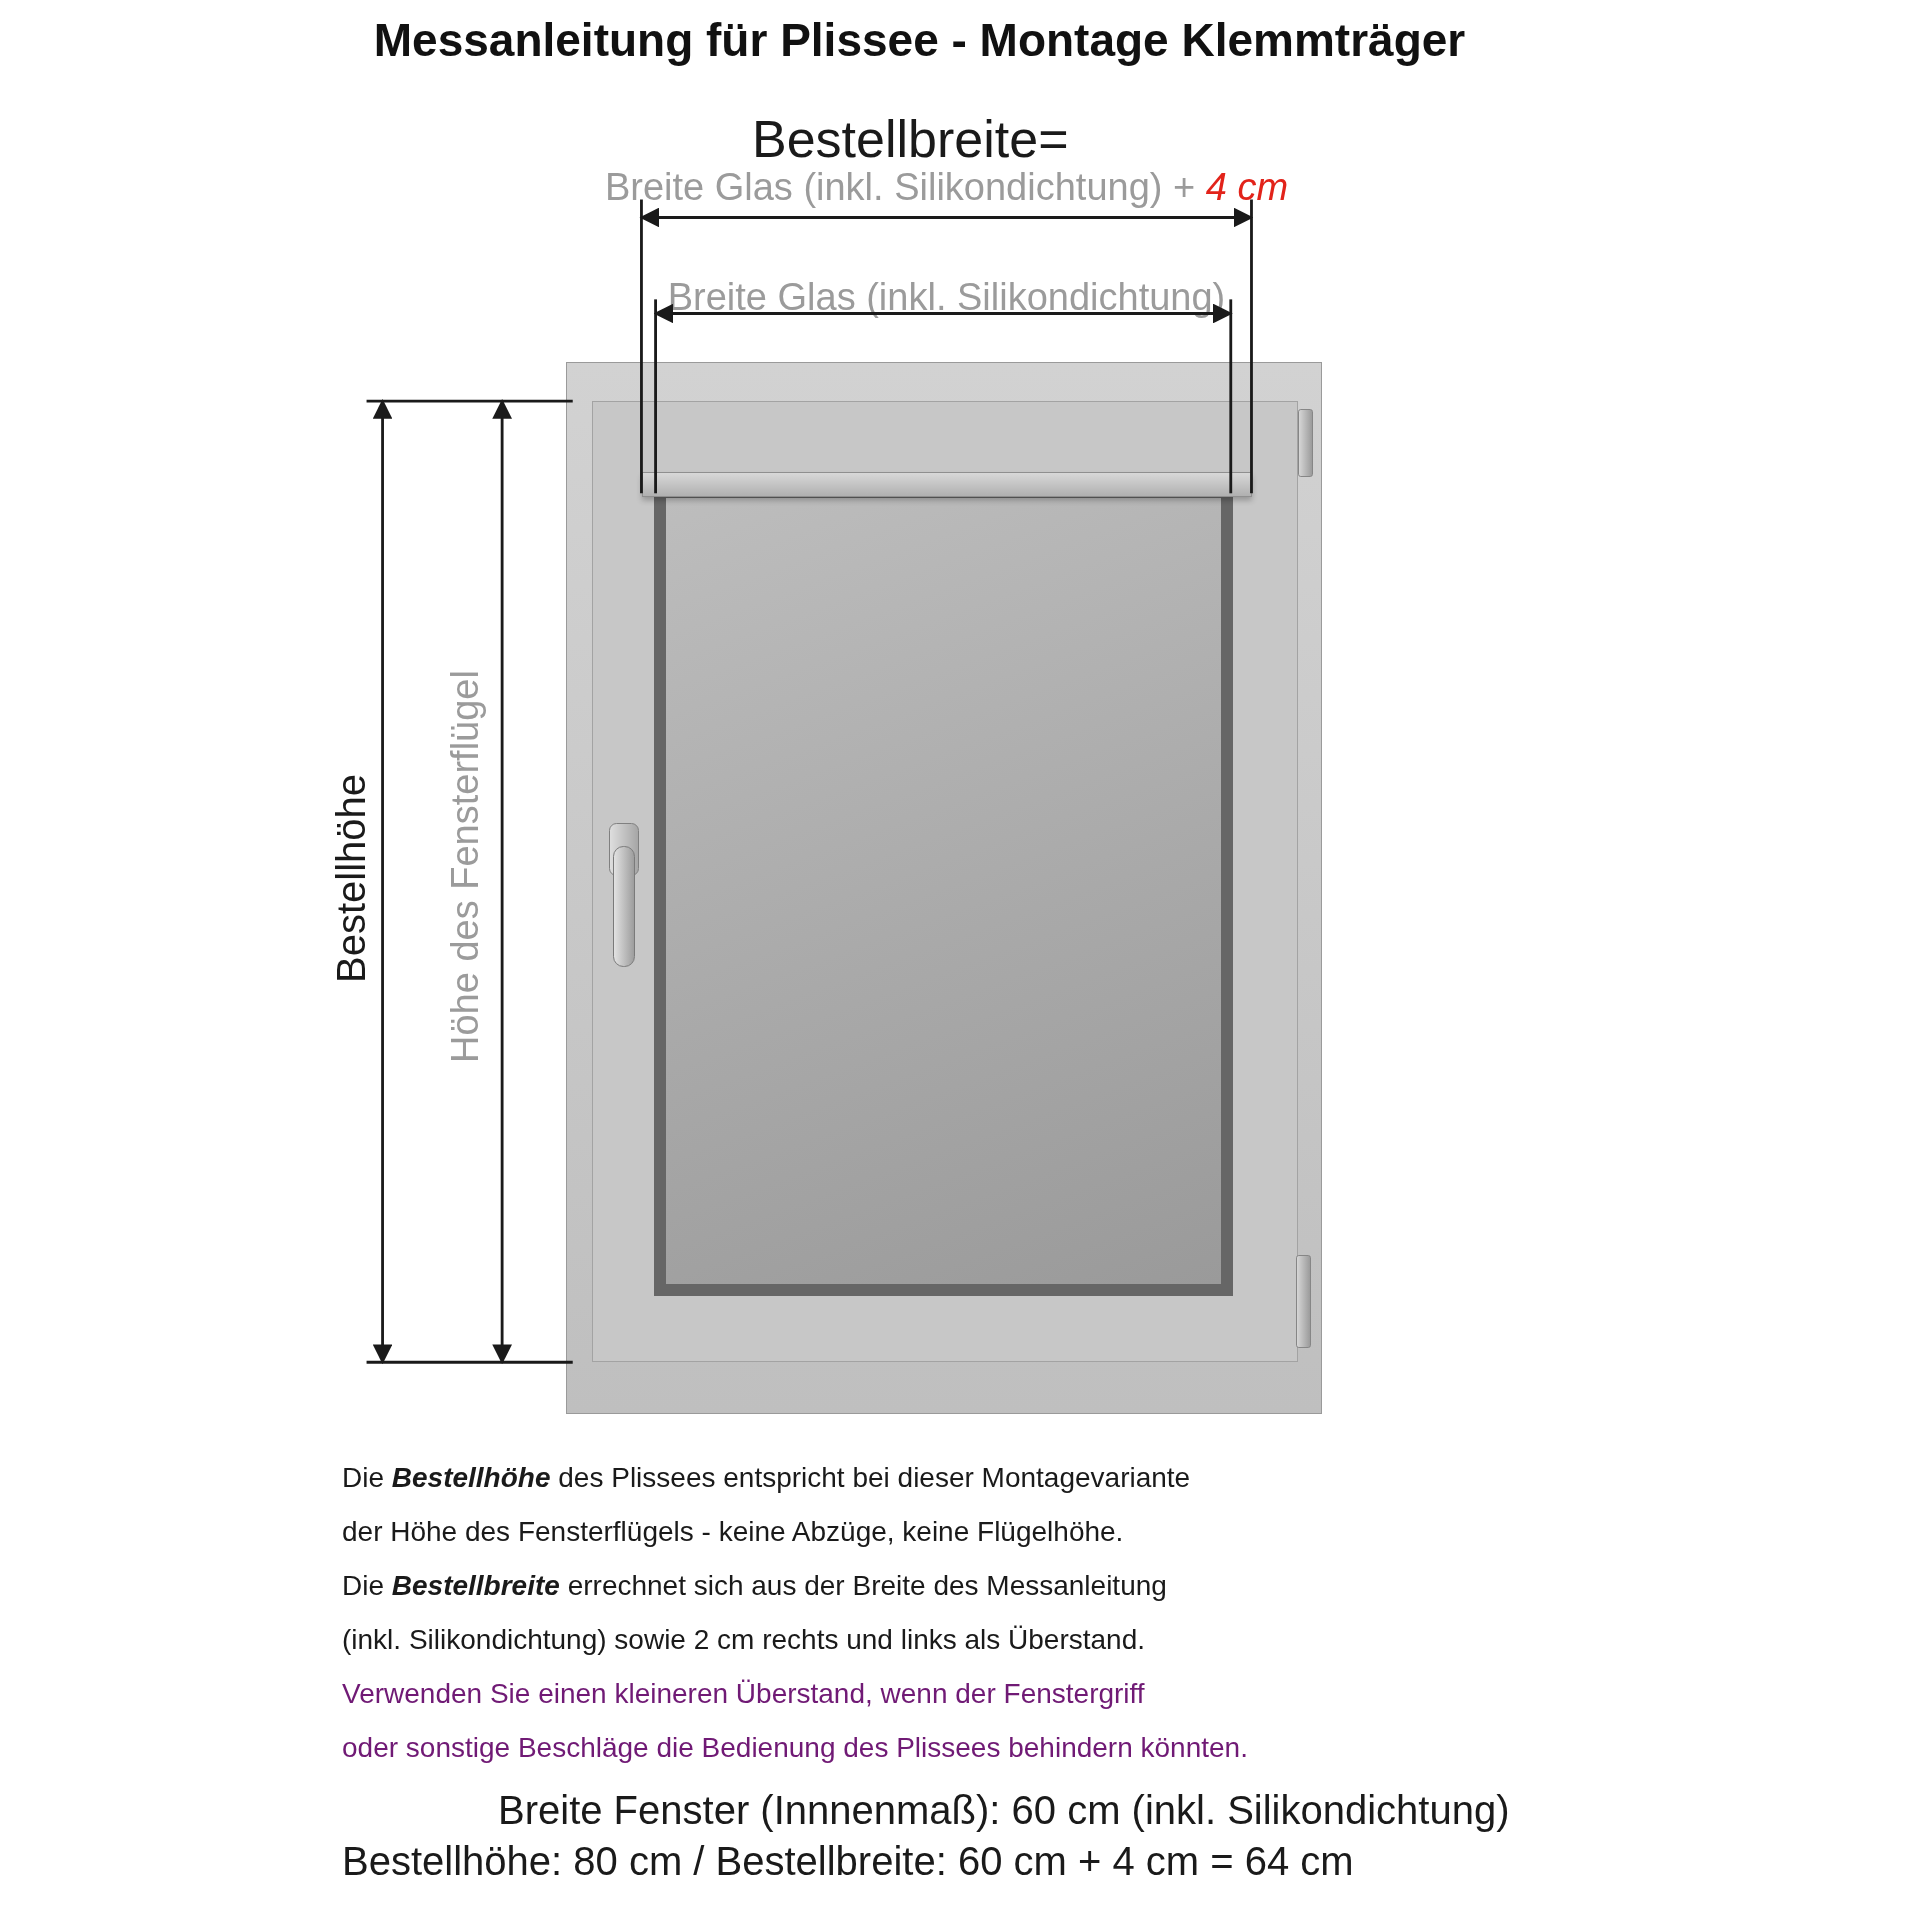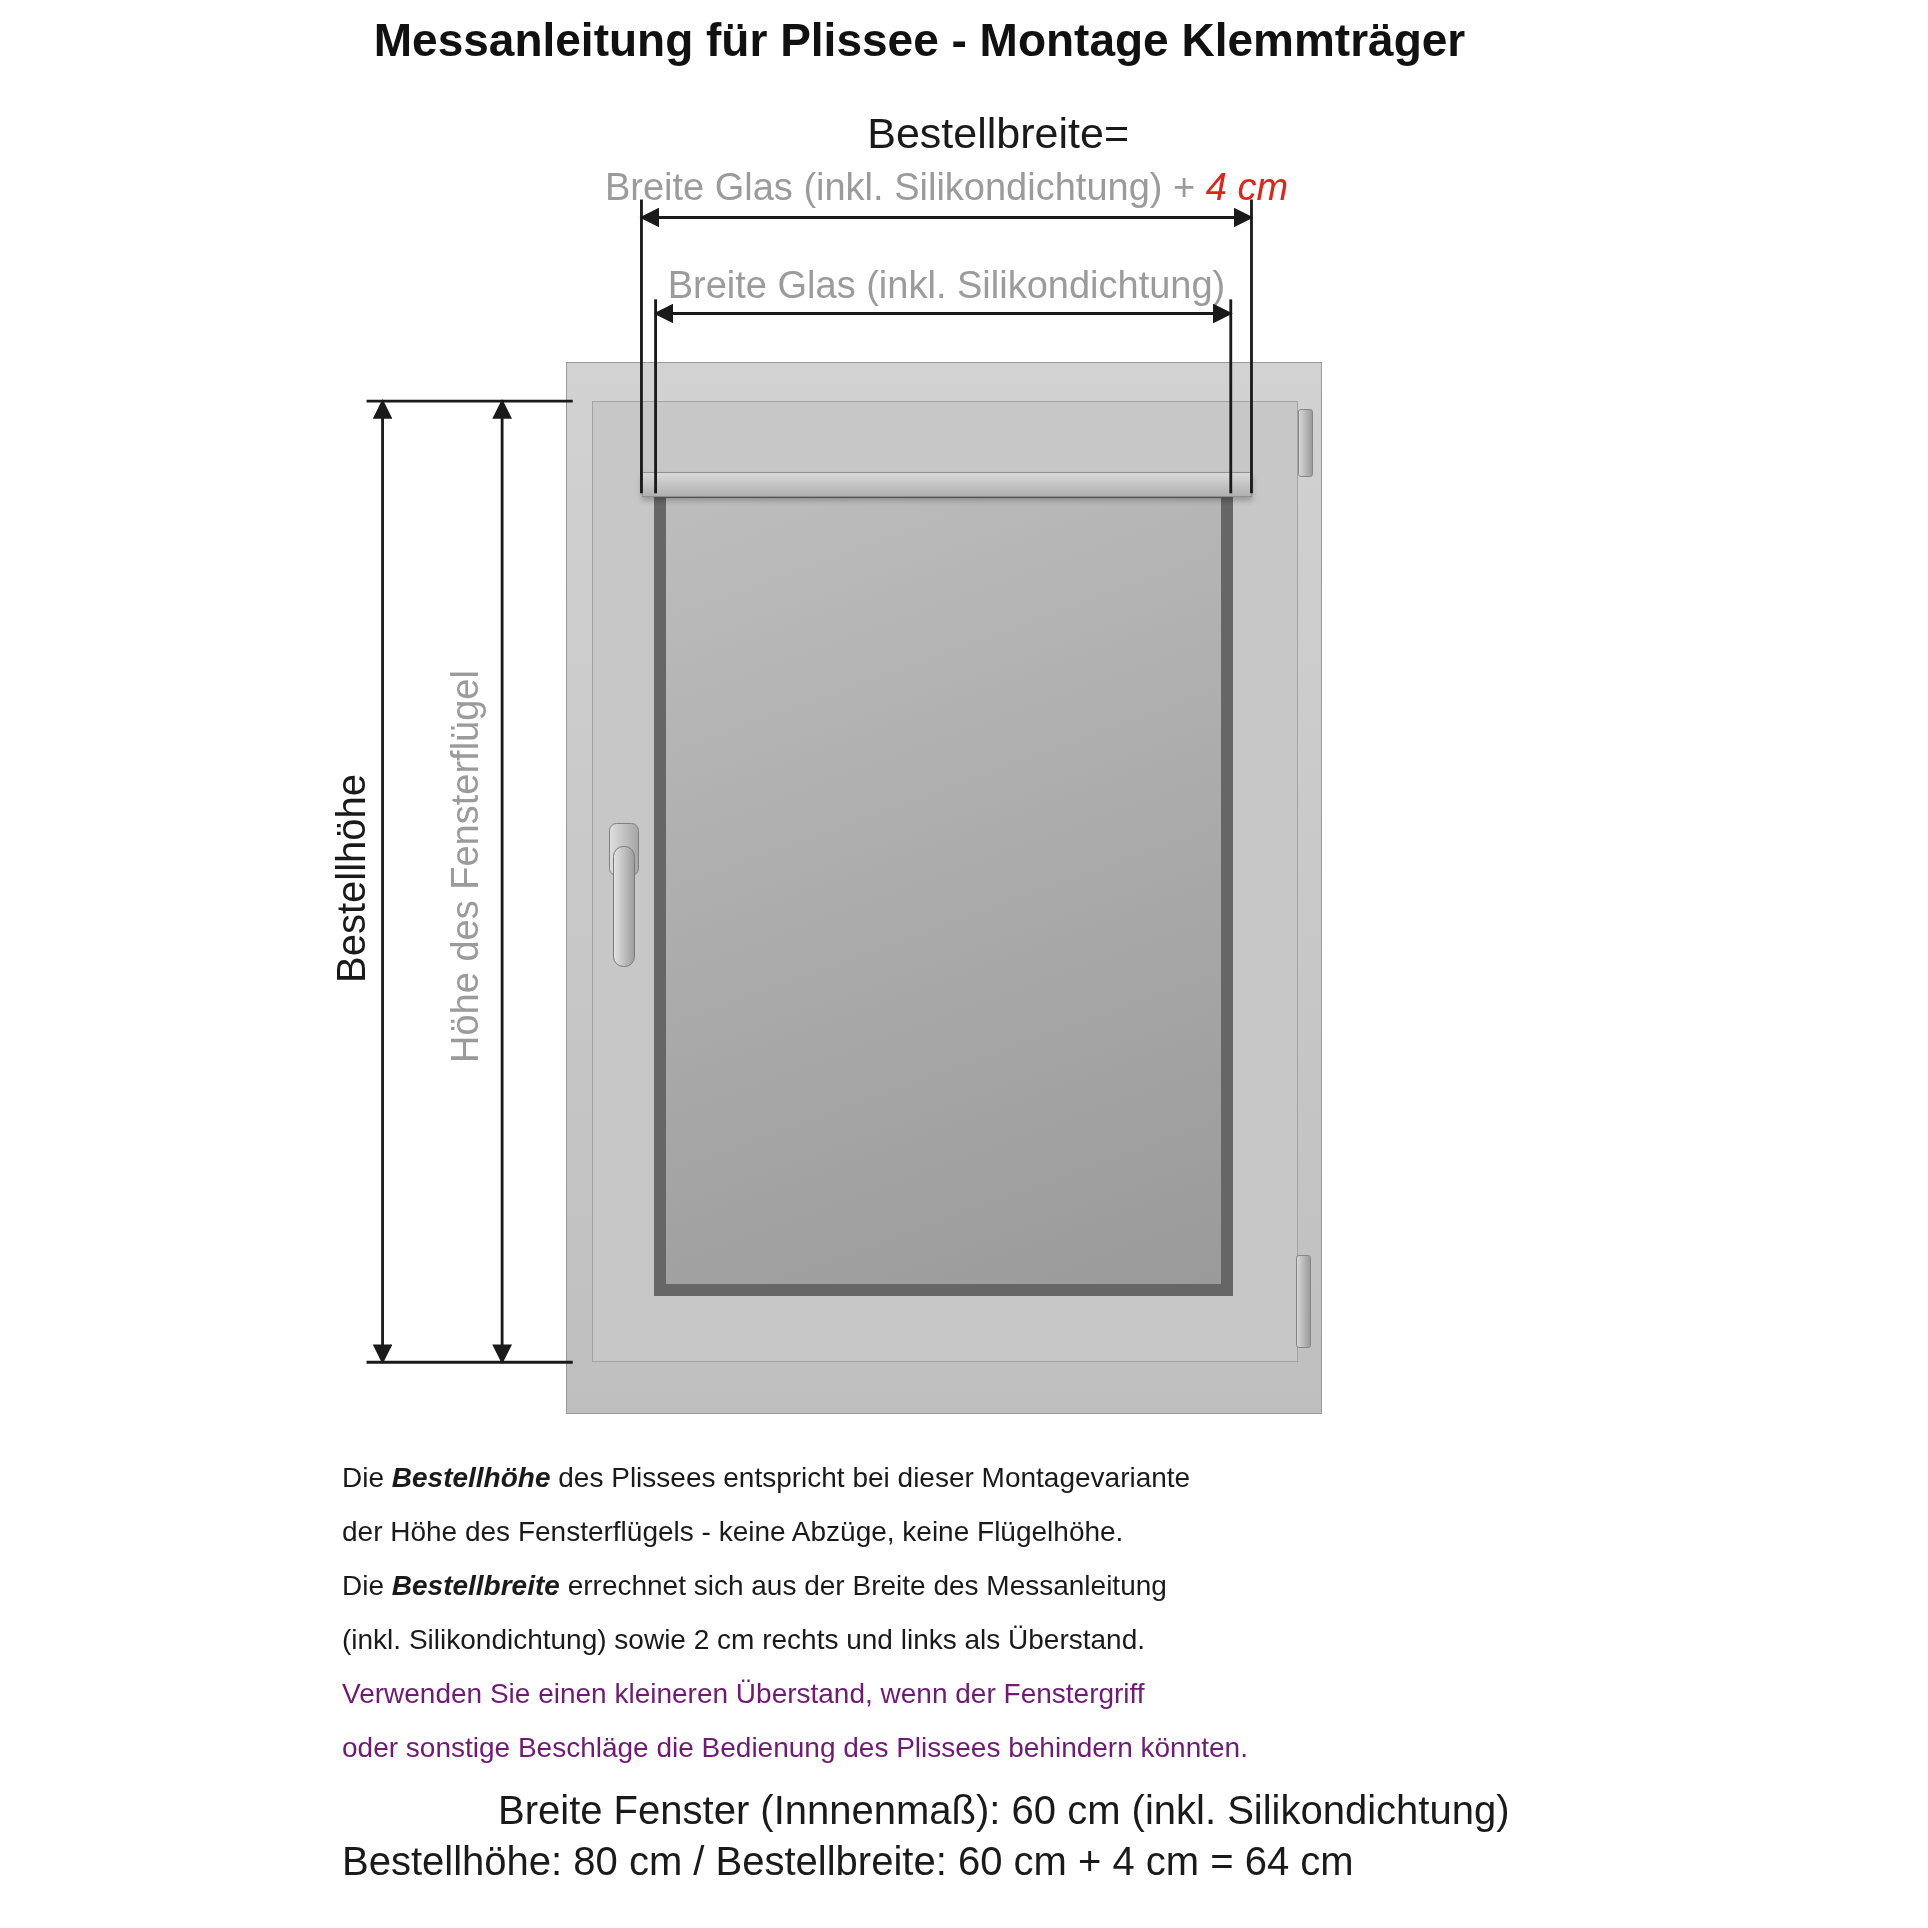--- a/index.html
+++ b/index.html
@@ -13,28 +13,28 @@
     margin-left:6px;
   }
   .abs{position:absolute;}
   
   .page-title{
     left:339px;top:13px;width:1149px;
     text-align:center;font-size:46px;font-weight:700;color:#111;
   }
   .lbl-bestellbreite{
     left:746px;top:109px;width:377px;
-    text-align:right;font-size:43px;color:#1a1a1a;
+    text-align:left;font-size:52px;color:#1a1a1a;
   }
   .lbl-gray{
     left:564px;width:753px;text-align:center;
     font-size:38px;color:#9b9b9b;
   }
   .lbl-glas-plus{top:166px;}
-  .lbl-glas{top:264px;}
+  .lbl-glas{top:276px;}
   .red{color:#e2231a;font-style:italic;}
   
   .window-frame{
     left:560px;top:362px;width:756px;height:1052px;
     background:linear-gradient(180deg,#d2d2d2,#bfbfbf);
     border:1.9px solid #9a9a9a;box-sizing:border-box;
   }
   .window-sash{
     left:586px;top:401px;width:706px;height:961px;
     background:#c7c7c7;

